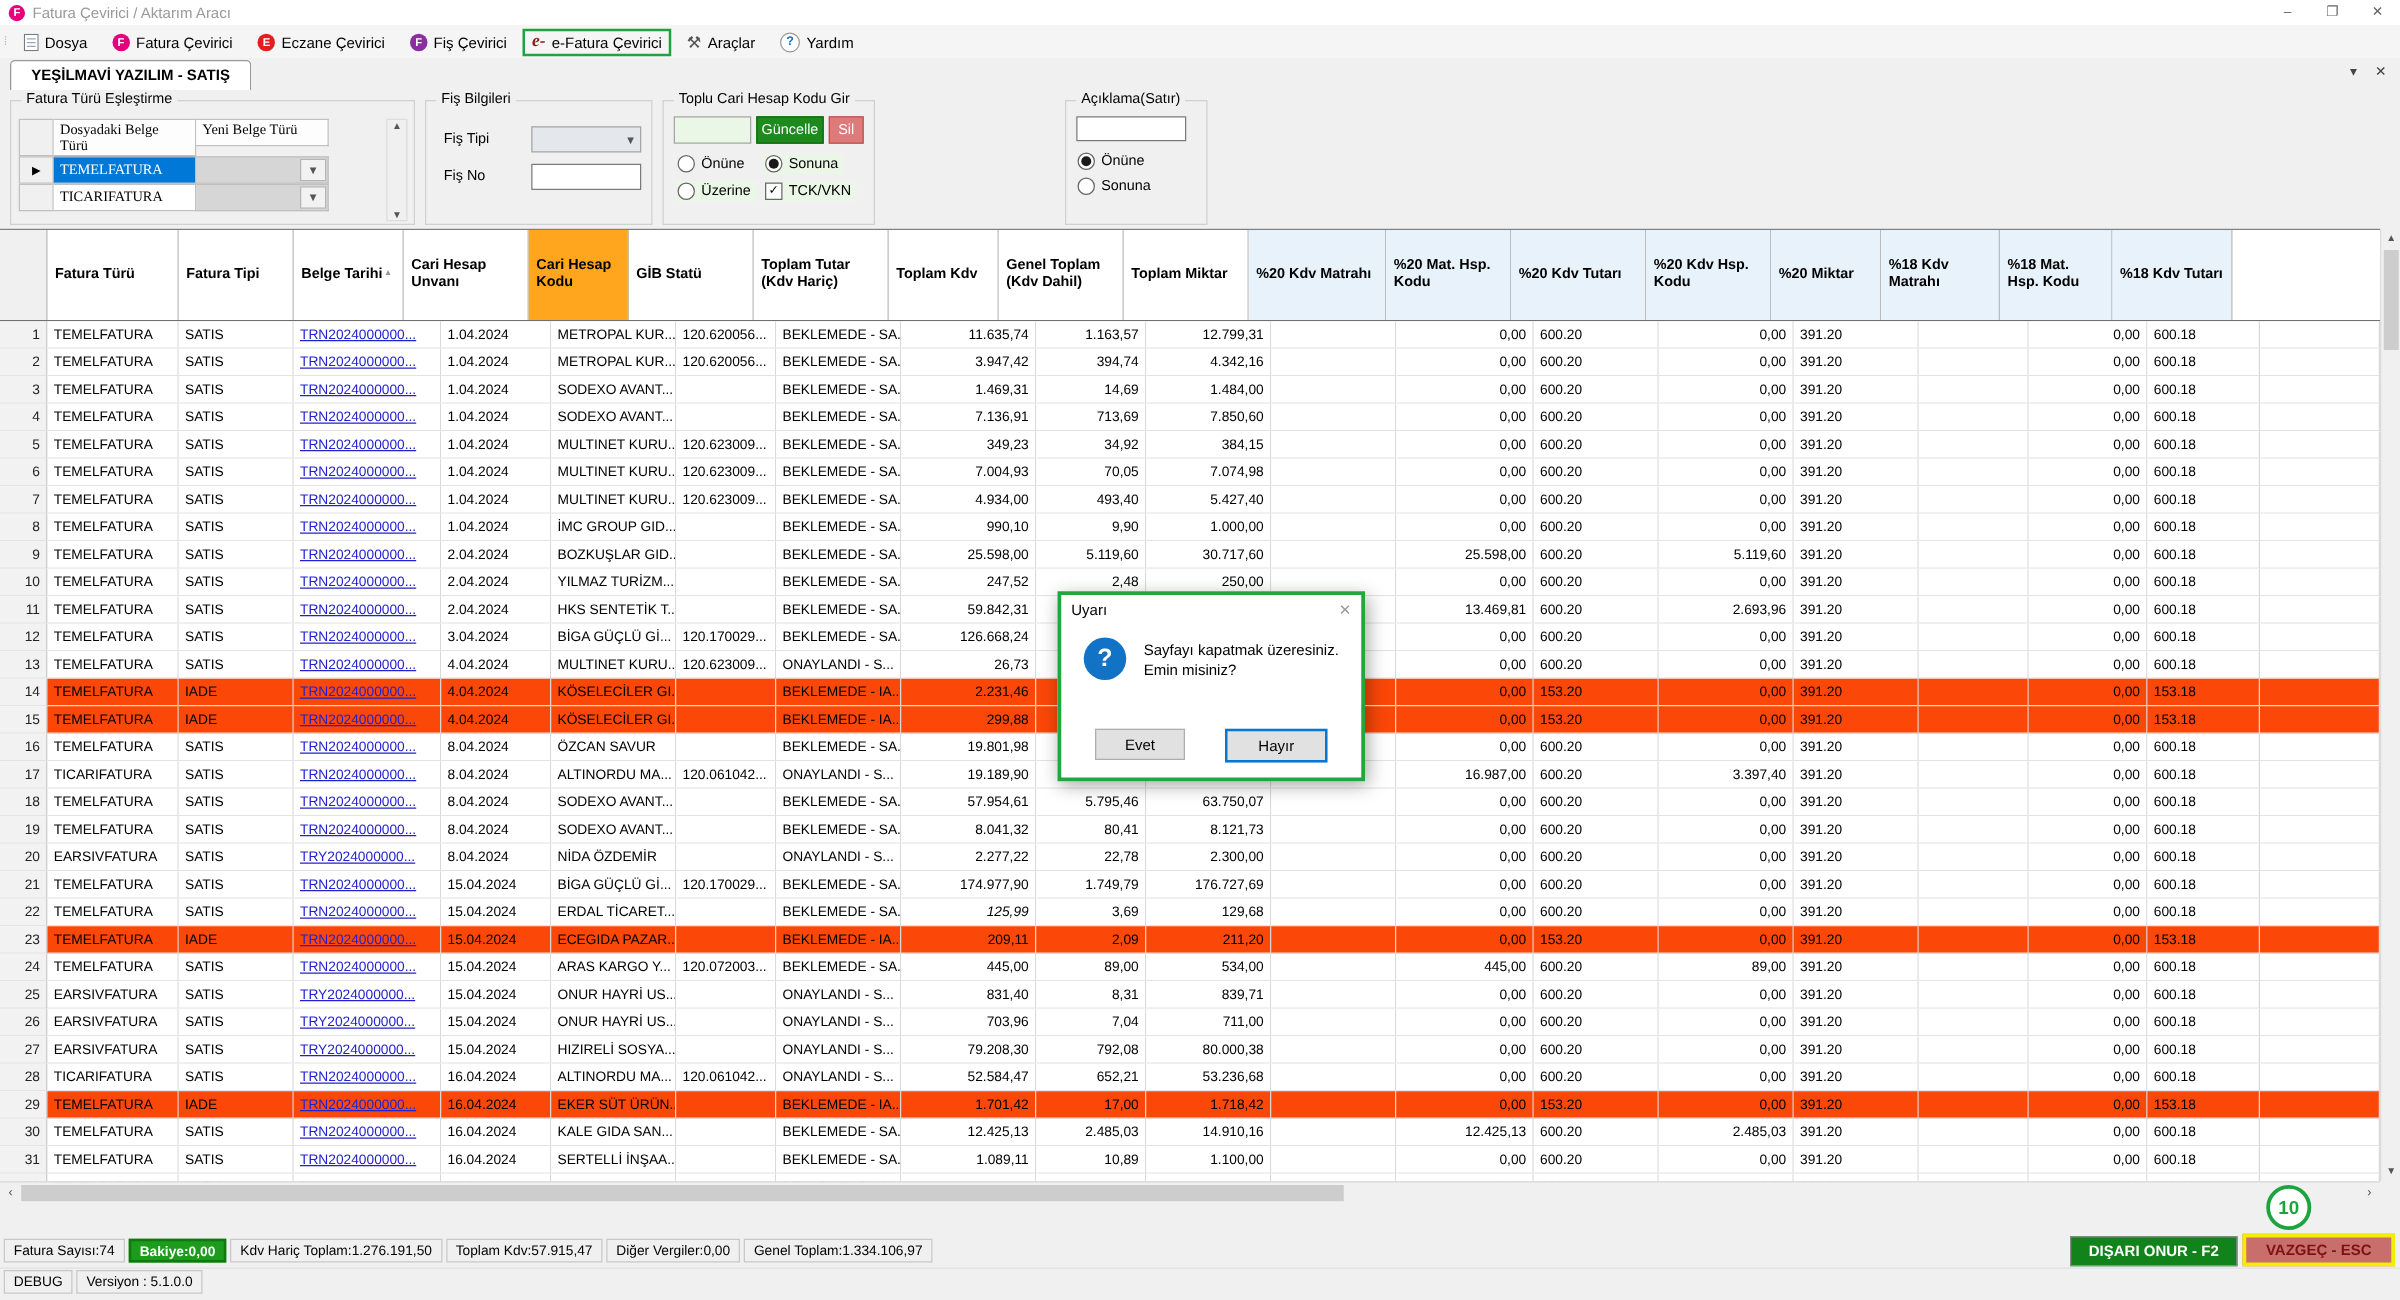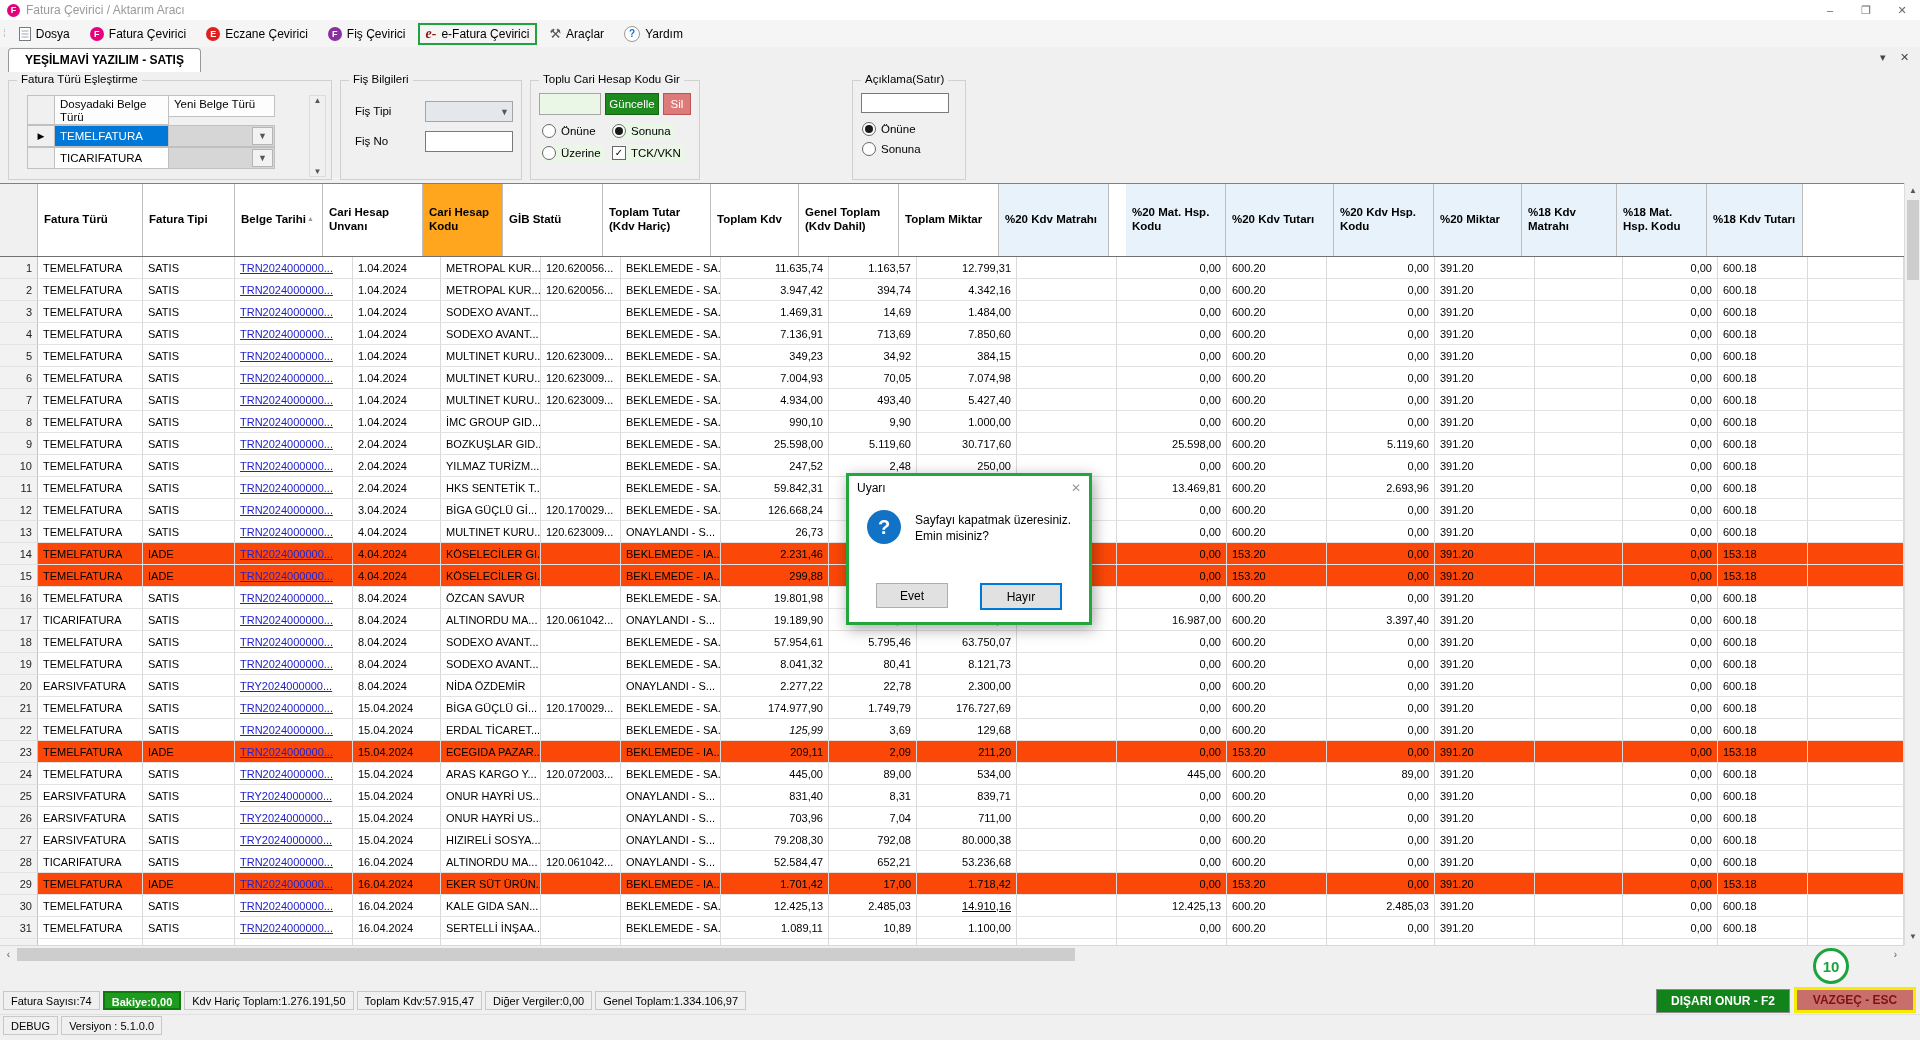--- a/index.html
+++ b/index.html
@@ -23,21 +23,21 @@
   
   .tabstrip{position:absolute;top:47px;left:0;width:1920px;height:25px;background:#f0f0f0;border-bottom:1px solid #b9b9b9;}
   .tab{position:absolute;left:8px;top:1px;height:23px;background:#fff;border:1px solid #989898;border-bottom:1px solid #fff;border-radius:4px 4px 0 0;padding:0 16px;font-weight:bold;font-size:12px;line-height:23px;}
   .tab-ctrl{position:absolute;top:4px;color:#444;font-size:11px;}
   
   .toppanel{position:absolute;top:72px;left:0;width:1920px;height:111px;background:#f0f0f0;}
   .grp{position:absolute;border:1px solid #d0d0d0;}
   .grp-label{position:absolute;top:-8px;left:8px;background:#f0f0f0;padding:0 4px;font-size:11.5px;white-space:nowrap;}
   .lab{font-size:11.5px;}
   
-  .mgrid{position:absolute;left:18px;top:14px;font-size:11.5px;}
+  .mgrid{position:absolute;left:6px;top:14px;font-size:11.5px;font-family:Liberation Serif, serif;}
   .mg-row{display:flex;}
   .mg-sel{width:28px;border:1px solid #c0c0c0;background:#f0f0f0;display:flex;align-items:center;justify-content:center;font-size:9px;box-sizing:border-box;}
   .mg-c1{width:114px;border:1px solid #c0c0c0;border-left:none;padding:2px 5px;box-sizing:border-box;background:#fff;}
   .mg-c2{width:106px;border:1px solid #c0c0c0;border-left:none;box-sizing:border-box;background:#fff;position:relative;}
   .mg-h .mg-c1,.mg-h .mg-c2{background:#fdfdfd;line-height:1.15;padding:2px 5px;}
   .mg-r{height:22px;}
   .mg-r .mg-c1{display:flex;align-items:center;}
   .selblue{background:#0078D7 !important;color:#fff;}
   .dropcell{background:#d6d6d6 !important;}
   .dropbtn{position:absolute;right:1px;top:1px;bottom:1px;width:19px;background:#f2f2f2;border:1px solid #b5b5b5;display:flex;align-items:center;justify-content:center;color:#555;font-size:9px;}
@@ -241,21 +241,21 @@
       <div class="hcell" style="width: 92px;">Fatura Tipi</div>
       <div class="hcell" style="width: 88px;">Belge Tarihi<span class="sortg">▲</span></div>
       <div class="hcell" style="width: 100px;">Cari Hesap Unvanı</div>
       <div class="hcell orange" style="width: 80px;">Cari Hesap Kodu</div>
       <div class="hcell" style="width: 100px;">GİB Statü</div>
       <div class="hcell" style="width: 108px;">Toplam Tutar (Kdv Hariç)</div>
       <div class="hcell" style="width: 88px;">Toplam Kdv</div>
       <div class="hcell" style="width: 100px;">Genel Toplam (Kdv Dahil)</div>
       <div class="hcell" style="width: 100px;">Toplam Miktar</div>
       <div class="hcell blue" style="width: 110px;">%20 Kdv Matrahı</div>
-      <div class="hcell blue" style="width: 100px; margin-left: 17px;">%20 Mat. Hsp. Kodu</div>
+      <div class="hcell blue" style="width: 100px;">%20 Mat. Hsp. Kodu</div>
       <div class="hcell blue" style="width: 108px;">%20 Kdv Tutarı</div>
       <div class="hcell blue" style="width: 100px;">%20 Kdv Hsp. Kodu</div>
       <div class="hcell blue" style="width: 88px;">%20 Miktar</div>
       <div class="hcell blue" style="width: 95px;">%18 Kdv Matrahı</div>
       <div class="hcell blue" style="width: 90px;">%18 Mat. Hsp. Kodu</div>
       <div class="hcell blue" style="width: 96px;">%18 Kdv Tutarı</div>
     </div>
   <div id="grid-body">
       <div class="trow">
         <div class="tcell right rownum" style="width: 38px;">1</div>
@@ -959,21 +959,21 @@
         <div class="tcell" style="width: 92px;">SATIS</div>
         <div class="tcell" style="width: 118px;">
           <span class="link">TRN2024000000...</span>
         </div>
         <div class="tcell" style="width: 88px;">16.04.2024</div>
         <div class="tcell" style="width: 100px;">KALE GIDA SAN...</div>
         <div class="tcell" style="width: 80px;"></div>
         <div class="tcell" style="width: 100px;">BEKLEMEDE - SA...</div>
         <div class="tcell right" style="width: 108px;">12.425,13</div>
         <div class="tcell right" style="width: 88px;">2.485,03</div>
-        <div class="tcell right" style="width: 100px; text-decoration: underline;">14.910,16</div>
+        <div class="tcell right" style="width: 100px;">14.910,16</div>
         <div class="tcell right" style="width: 100px;"></div>
         <div class="tcell right" style="width: 110px;">12.425,13</div>
         <div class="tcell" style="width: 100px;">600.20</div>
         <div class="tcell right" style="width: 108px;">2.485,03</div>
         <div class="tcell" style="width: 100px;">391.20</div>
         <div class="tcell right" style="width: 88px;"></div>
         <div class="tcell right" style="width: 95px;">0,00</div>
         <div class="tcell" style="width: 90px;">600.18</div>
         <div class="tcell right" style="width: 96px;"></div>
       </div>

